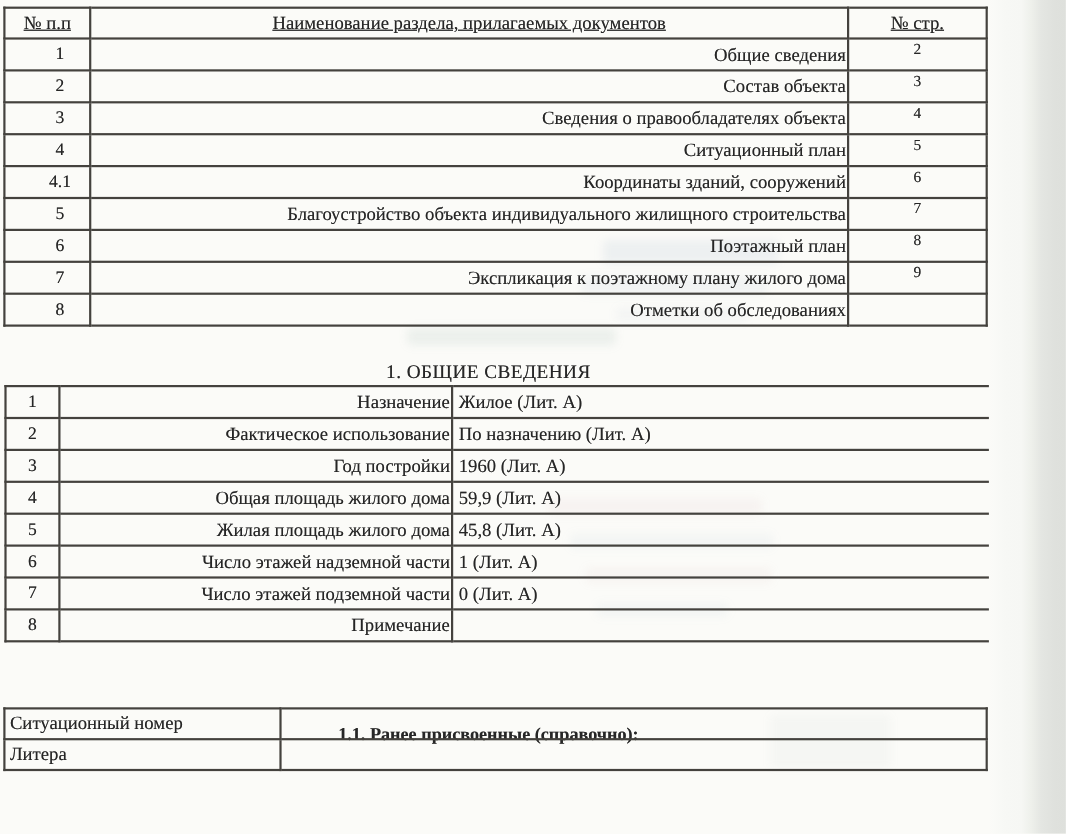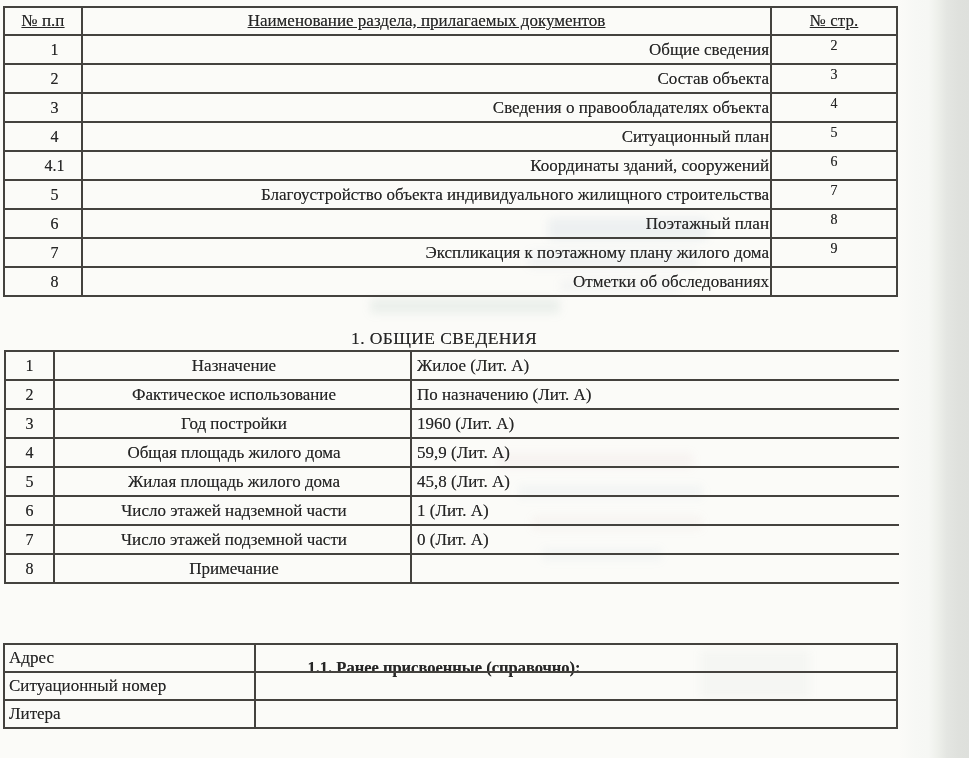--- a/index.html
+++ b/index.html
@@ -49,21 +49,21 @@
   .contents .c1 { width: 74px; }
   .contents .c2 { width: 685px; }
   .contents .c3 { width: 122px; }
   .contents tbody .c1 { text-align: center; font-size: 16px; padding-left: 24px; }
   .contents tbody .c2 { text-align: right; padding-left: 0; }
   .contents tbody .c3 { text-align: center; vertical-align: top; font-size: 14px; line-height: 17px; }
   
   .general { left: 4px; top: 350px; width: 881px; font-size: 17px; }
   .general tr { height: 29px; }
   .general .g1 { width: 45px; text-align: center; font-size: 16px; }
-  .general .g2 { width: 350px; text-align: center; padding-left: 4px; }
+  .general .g2 { width: 350px; text-align: right; padding-left: 4px; }
   .general .g3 { width: 486px; text-align: left; padding-left: 5px; }
   
   .previous { left: 3px; top: 643px; width: 882px; font-size: 17px; }
   .previous tr { height: 28px; }
   .previous .p1 { width: 244px; text-align: left; padding-left: 4px; }
   .previous .p2 { width: 638px; }
   
   .heading-general {
     position: absolute; left: 0; top: 328px; width: 888px;
     text-align: center; font-size: 17.5px; letter-spacing: 0.4px;
@@ -191,24 +191,20 @@
           <td class="g2">Примечание</td>
           <td class="g3"></td>
         </tr>
       </tbody>
   </table>
 
   <div class="heading-previous">1.1. Ранее присвоенные (справочно):</div>
   <table class="previous">
     <tbody id="previous-body">
         <tr>
-          <td class="p1">Адрес</td>
-          <td class="p2"></td>
-        </tr>
-        <tr>
           <td class="p1">Ситуационный номер</td>
           <td class="p2"></td>
         </tr>
         <tr>
           <td class="p1">Литера</td>
           <td class="p2"></td>
         </tr>
       </tbody>
   </table>
 

